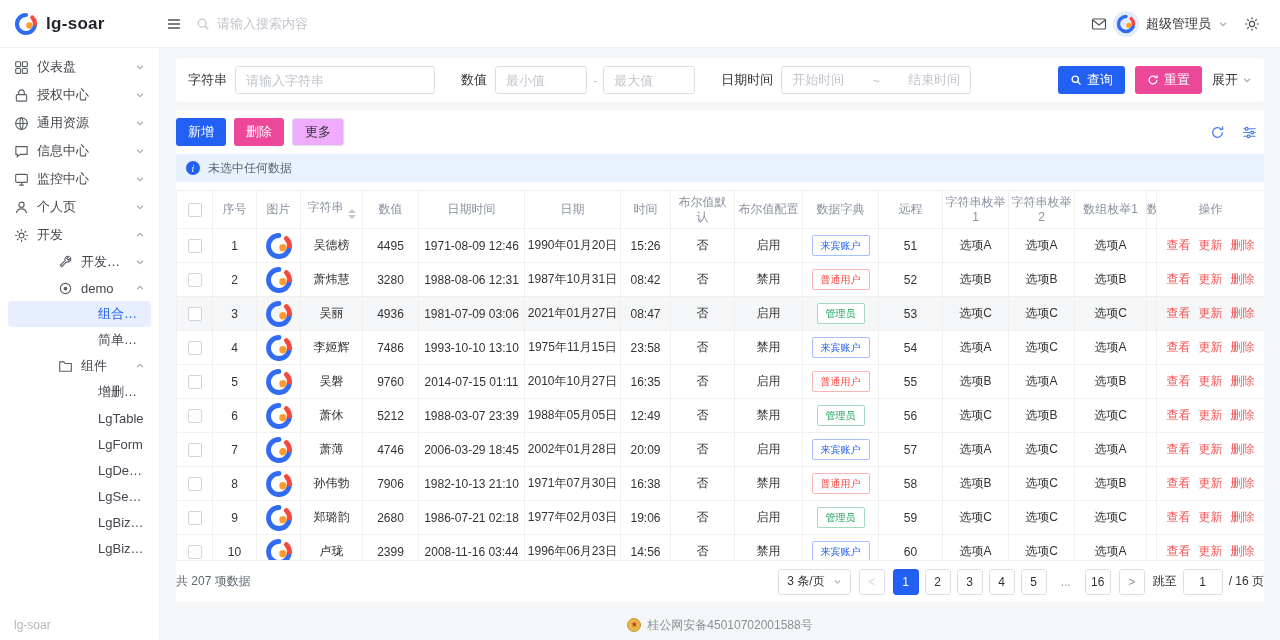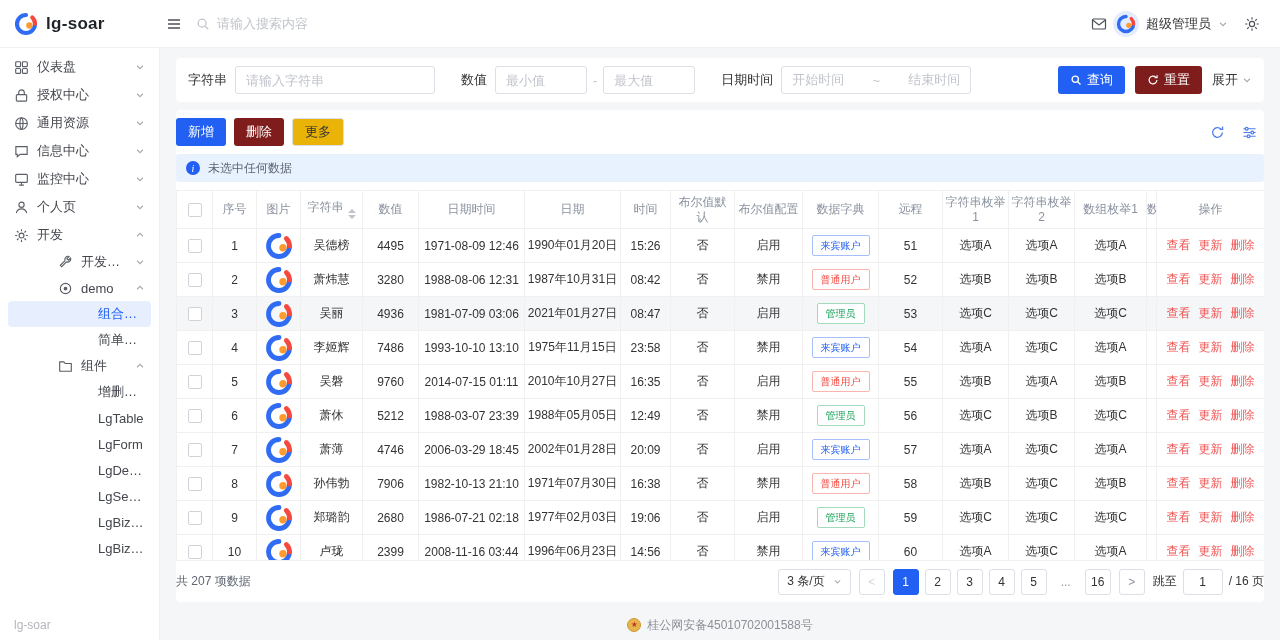--- a/index.html
+++ b/index.html
@@ -49,22 +49,22 @@
   .sf-label.gap { margin-left:26px; }
   .sf-input { height:28px; border:1px solid #dcdfe6; border-radius:3px; padding:0 10px; font-size:13px; color:#333; outline:none; background:#fff; font-family:inherit; }
   .sf-input::placeholder { color:#c0c4cc; }
   .w200 { width:200px; } .w92 { width:92px; }
   .range-sep { color:#c0c4cc; padding:0 6px; }
   .date-range { height:28px; border:1px solid #dcdfe6; border-radius:3px; display:flex; align-items:center; padding:0 10px; color:#c0c4cc; width:190px; justify-content:space-between; cursor:pointer; }
   .sf-actions { margin-left:auto; display:flex; align-items:center; gap:10px; }
   .btn { height:28px; border:none; border-radius:3px; padding:0 12px; font-size:13px; color:#fff; display:inline-flex; align-items:center; gap:5px; cursor:pointer; font-family:inherit; }
   .btn svg { width:12px; height:12px; }
   .btn-blue { background:#2160f3; }
-  .btn-red { background:#7f1d1d; }
-  .btn-plain { background:#eab308; border:1px solid #dcdfe6; color:#333; }
+  .btn-red { background:#ec4899; }
+  .btn-plain { background:#f0abfc; border:1px solid #dcdfe6; color:#333; }
   .expand-toggle { display:inline-flex; align-items:center; gap:4px; color:#333; cursor:pointer; }
 
   .table-card { background:#fff; border-radius:4px; flex:1; min-height:0; display:flex; flex-direction:column; padding-top:8px; }
   .toolbar { display:flex; align-items:center; gap:8px; padding:0 0 8px; }
   .toolbar-right { margin-left:auto; display:flex; align-items:center; gap:14px; color:#4c7df2; padding-right:6px; }
   .toolbar-right .icon-btn { width:18px; height:18px; color:#4c7df2; }
 
   .alert { background:#e8f1fe; border-radius:3px; height:28px; flex:0 0 28px; display:flex; align-items:center; gap:8px; padding:0 10px; color:#5f6672; font-size:12px; margin-bottom:8px; }
   .alert-icon { width:14px; height:14px; flex:0 0 14px; border-radius:50%; background:#2160f3; color:#fff; font-size:10px; display:inline-flex; align-items:center; justify-content:center; font-style:italic; font-family:"Liberation Serif",serif; }
 

